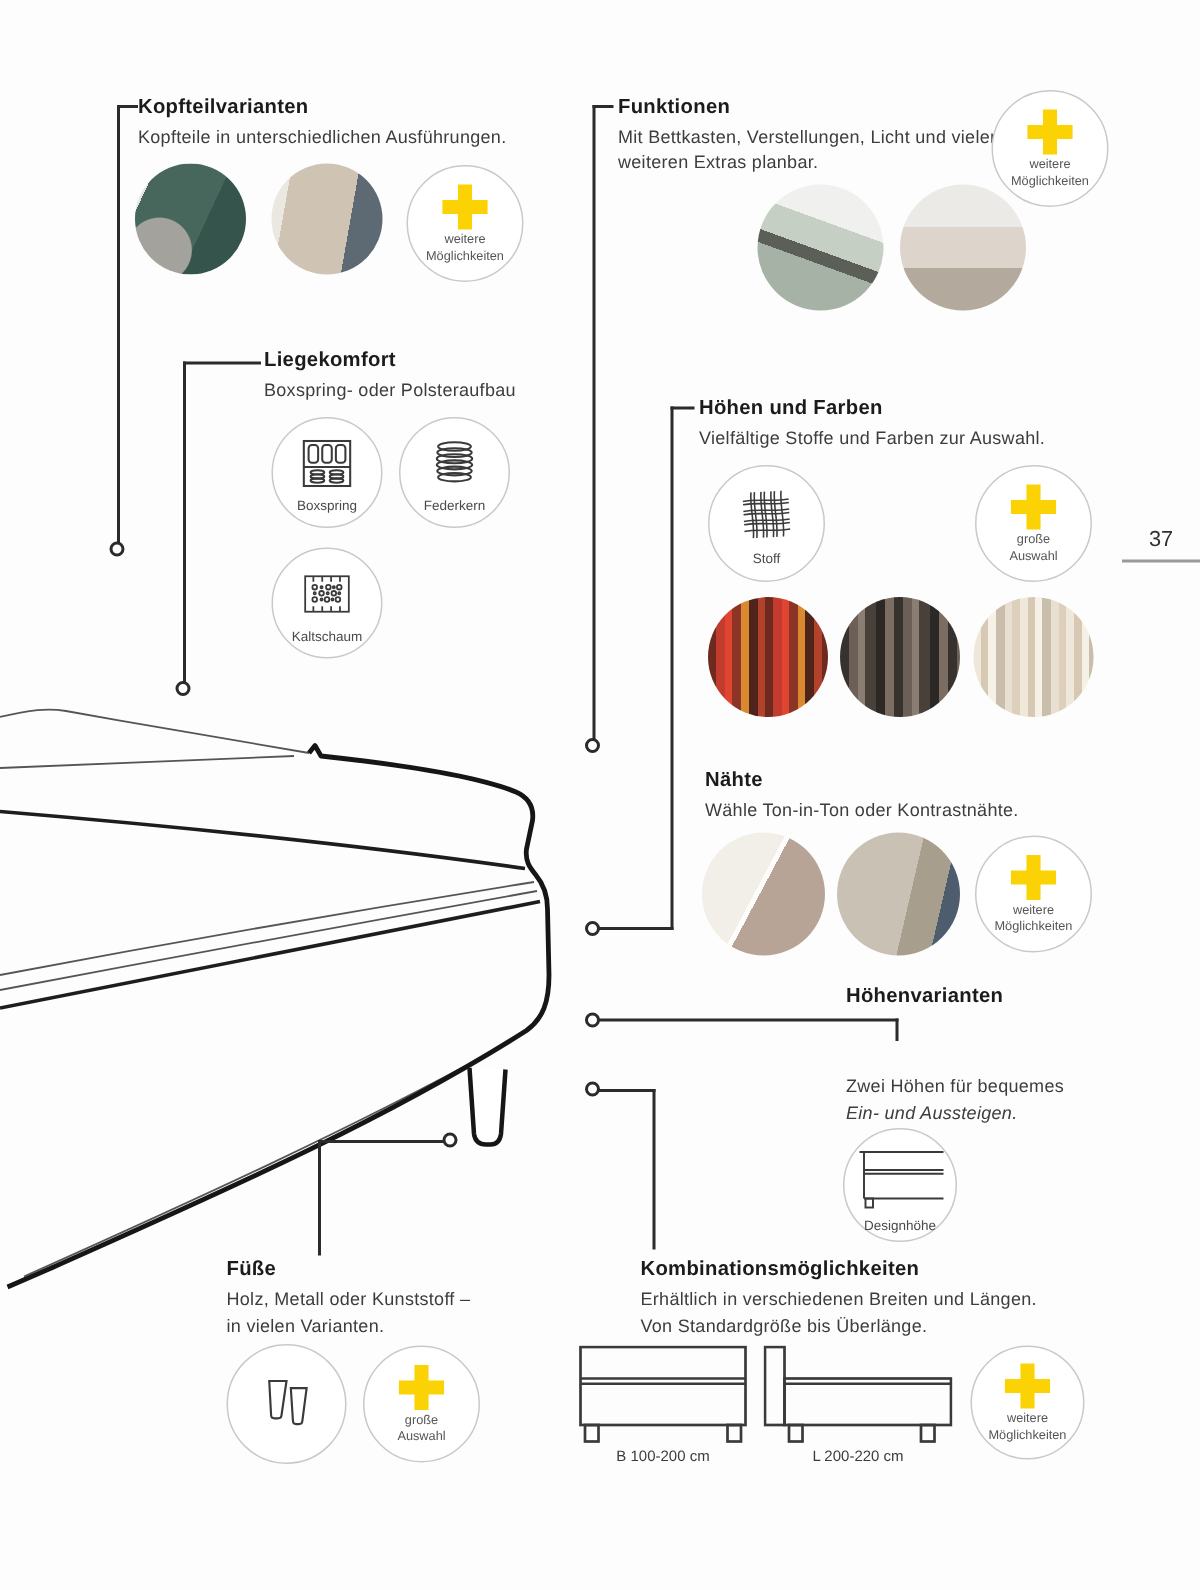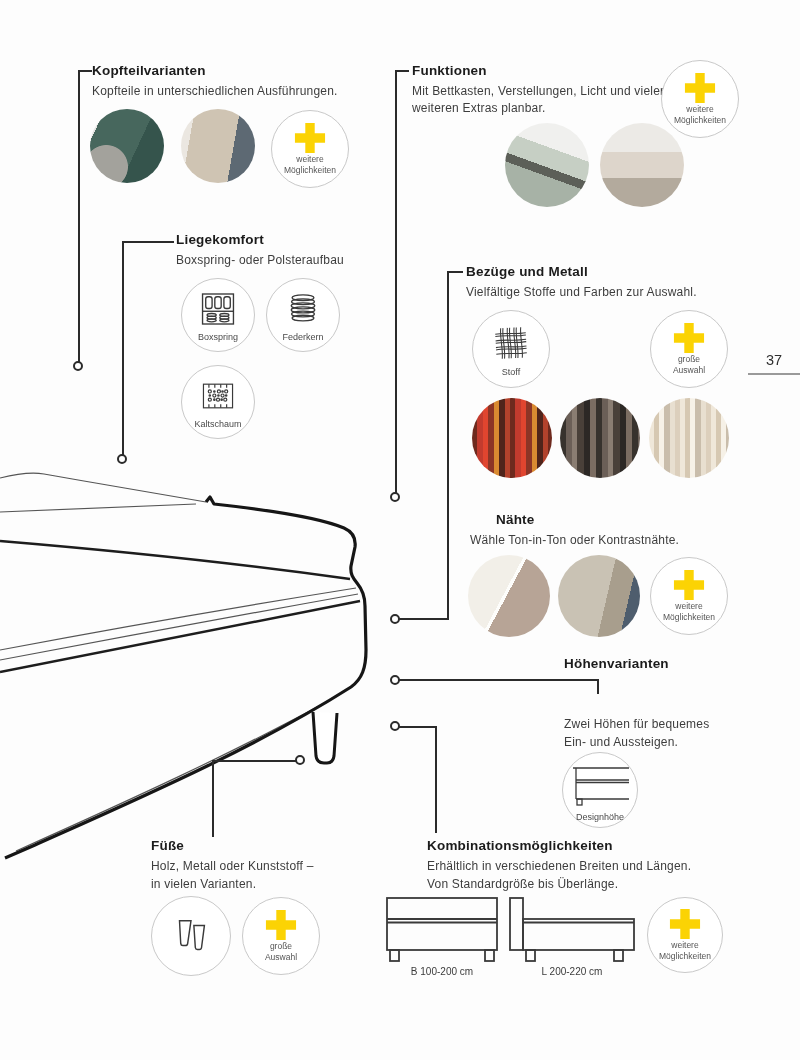--- a/index.html
+++ b/index.html
@@ -164,21 +164,21 @@
         <circle cx="27" cy="17" r="0.8"></circle>
         <circle cx="13" cy="21.5" r="0.8"></circle>
         <circle cx="22.5" cy="21.5" r="0.8"></circle>
         <circle cx="31" cy="21.5" r="0.8"></circle>
         <circle cx="18" cy="26" r="0.8"></circle>
         <circle cx="26" cy="26" r="0.8"></circle>
     </svg>
     <div class="lbl">Kaltschaum</div>
   </div>
 
-  <div class="abs stitle" style="left:466px;top:264px;">Bezüge und Metall</div>
+  <div class="abs stitle" style="left:466px;top:264px;">Höhen und Farben</div>
   <div class="abs sbody" style="left:466px;top:285px;">Vielfältige Stoffe und Farben zur Auswahl.</div>
 
   <div class="circ icircle" style="left:472px;top:310px;width:78px;height:78px;">
     <svg class="lineicon" width="42" height="42" viewBox="0 0 44 44" stroke-width="1.1">
       <g transform="rotate(-3 22 22)">
         <path d="M12 6 C10.5 16, 13.5 27, 12 38"></path>
           <path d="M14.4 6 C12.9 16, 15.9 27, 14.4 38"></path>
         <path d="M19 6 C17.5 16, 20.5 27, 19 38"></path>
           <path d="M21.4 6 C19.9 16, 22.9 27, 21.4 38"></path>
         <path d="M26 6 C24.5 16, 27.5 27, 26 38"></path>
@@ -198,34 +198,34 @@
   <div class="circ pluscircle" style="left:650px;top:310px;width:78px;height:78px;">
     <svg class="plus" width="32" height="32" viewBox="0 0 34 34">
         <path d="M12 1h10v11h11v10H22v11H12V22H1V12h11z"></path>
       </svg>
     <div class="t"><span>große</span><br><span>Auswahl</span></div>
   </div>
   <div class="circ ph ph-fab-red" style="left:472px;top:398px;width:80px;height:80px;"></div>
   <div class="circ ph ph-fab-grey" style="left:560px;top:398px;width:80px;height:80px;"></div>
   <div class="circ ph ph-fab-cream" style="left:649px;top:398px;width:80px;height:80px;"></div>
 
-  <div class="abs stitle" style="left:496px;top:512px;">Nähte</div>
+  <div class="abs stitle" style="left:470px;top:512px;">Nähte</div>
   <div class="abs sbody" style="left:470px;top:533px;">Wähle Ton-in-Ton oder Kontrastnähte.</div>
   <div class="circ ph ph-seam-2" style="left:468px;top:555px;width:82px;height:82px;background:linear-gradient(118deg,#f2efe8 0 45%,#fdfdfb 45% 48%,#b7a496 48% 100%);"></div>
   <div class="circ ph ph-seam-2" style="left:558px;top:555px;width:82px;height:82px;"></div>
   <div class="circ pluscircle" style="left:650px;top:557px;width:78px;height:78px;">
     <svg class="plus" width="32" height="32" viewBox="0 0 34 34">
         <path d="M12 1h10v11h11v10H22v11H12V22H1V12h11z"></path>
       </svg>
     <div class="t"><span>weitere</span><br><span>Möglichkeiten</span></div>
   </div>
 
   <div class="abs stitle" style="left:564px;top:656px;">Höhenvarianten</div>
   <div class="abs sbody" style="left:564px;top:717px;">Zwei Höhen für bequemes</div>
-  <div class="abs sbody" style="left:564px;top:735px;">Ein- und Aussteigen.</div>
+  <div class="abs sbody" style="left:564px;top:735px;font-style:italic;">Ein- und Aussteigen.</div>
 
   <div class="circ icircle" style="left:562px;top:752px;width:76px;height:76px;">
     <svg class="lineicon" width="62" height="50" viewBox="0 0 62 50" stroke-width="1.3">
       <line x1="4" y1="9" x2="60" y2="9"></line>
         <line x1="7" y1="9" x2="7" y2="40"></line>
       <line x1="7" y1="21" x2="60" y2="21"></line>
         <line x1="7" y1="23.5" x2="60" y2="23.5"></line>
       <line x1="7" y1="40" x2="60" y2="40"></line>
         <rect x="8" y="40" width="5" height="6"></rect>
     </svg>

